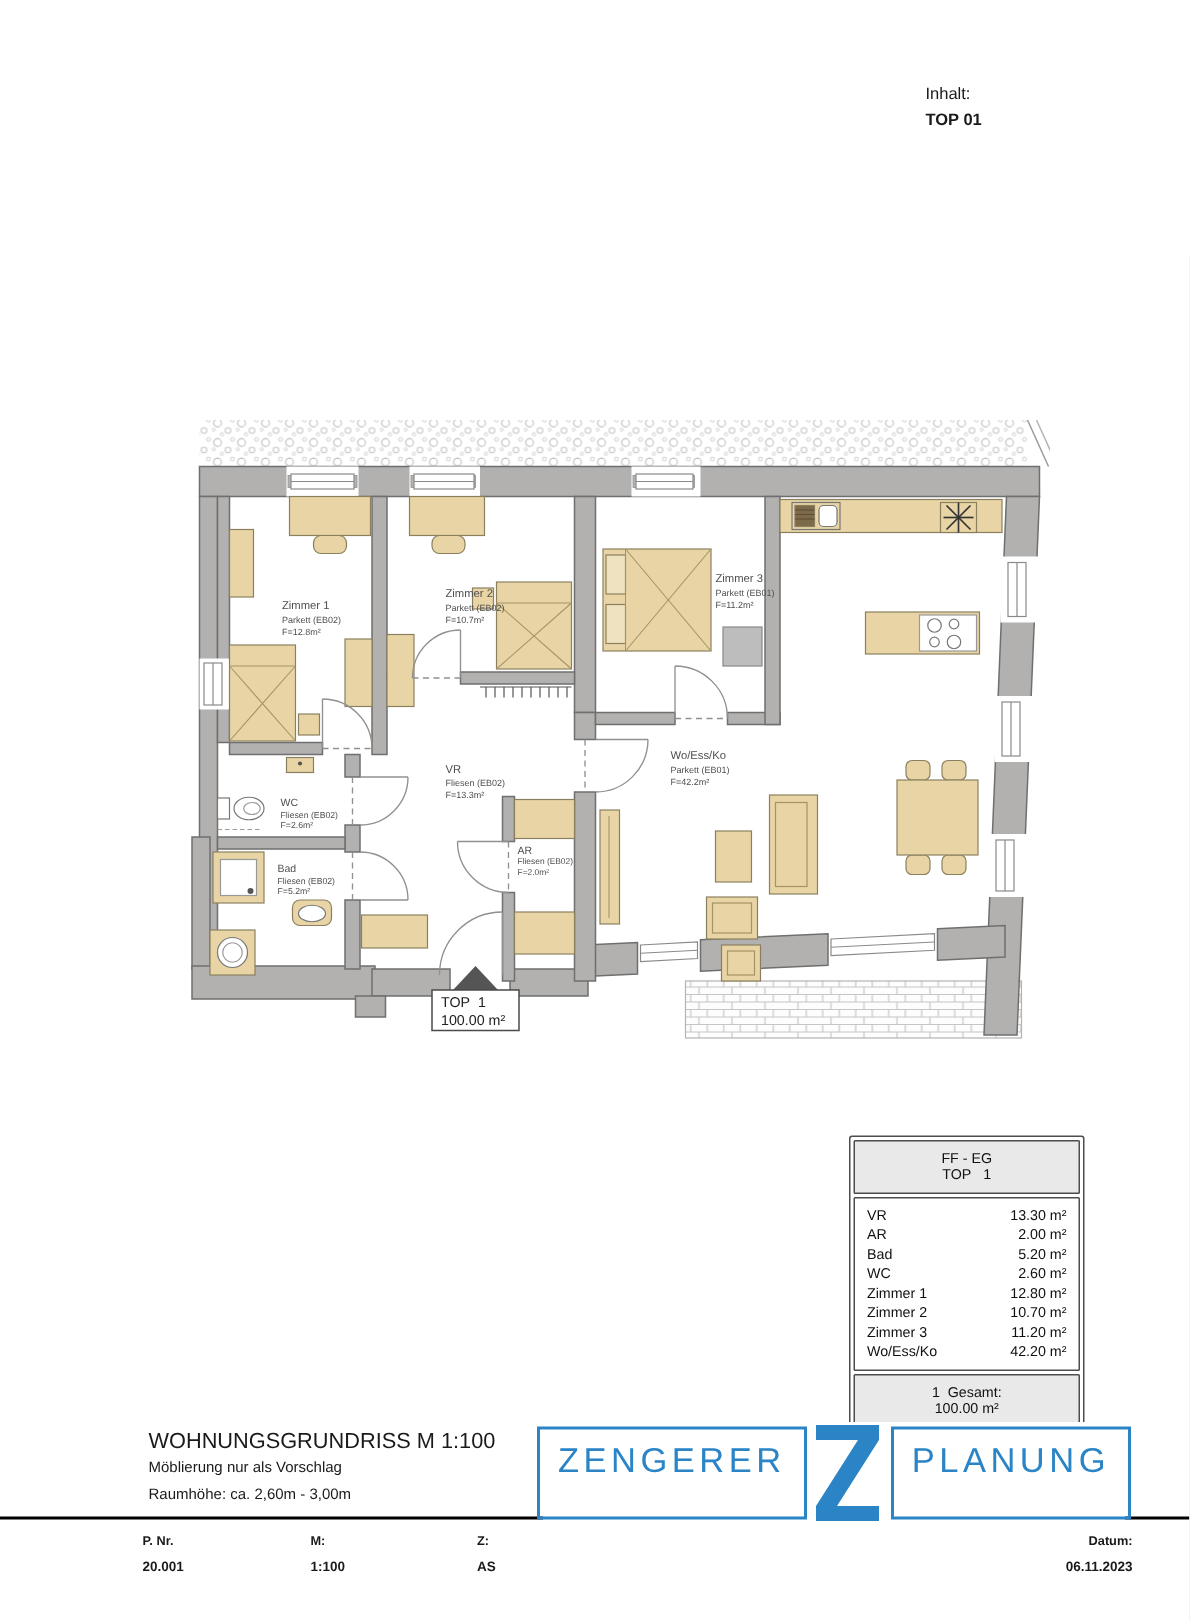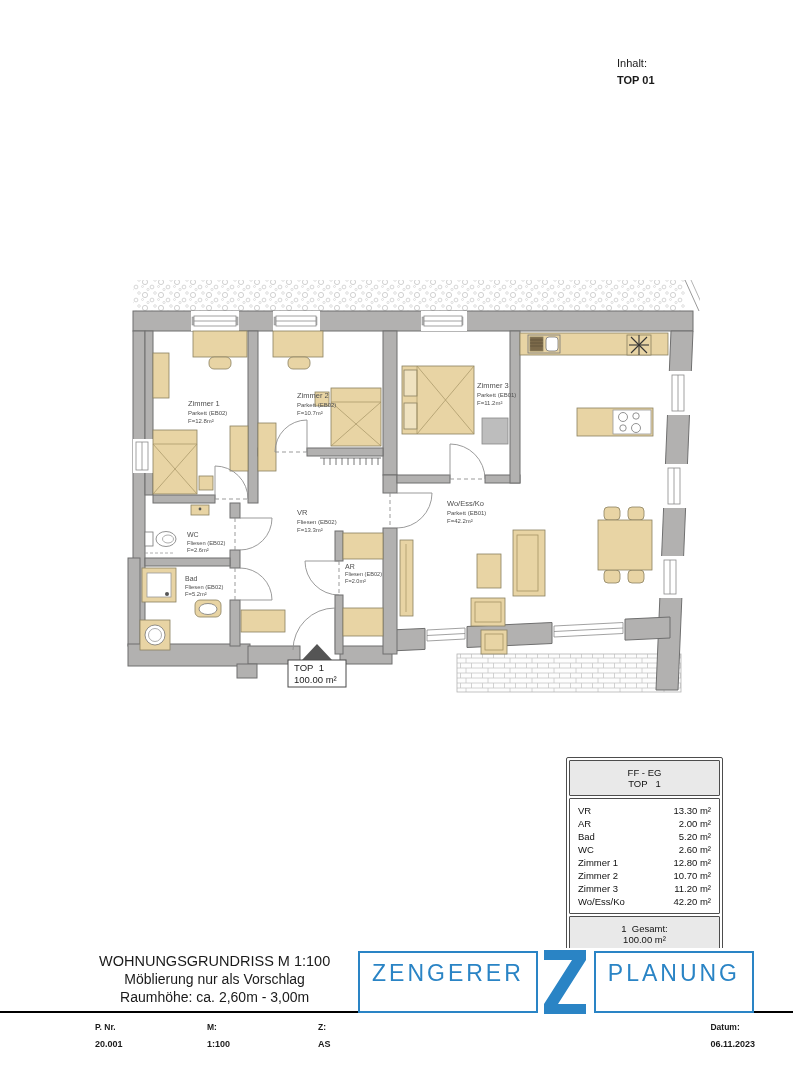--- a/index.html
+++ b/index.html
@@ -17,31 +17,31 @@
   .sect:last-child{margin-bottom:0;}
   .sect.hdr,.sect.total{background:#e9e9e9;}
   .sect.hdr,.sect.total,.sect.ke{display:flex;justify-content:space-between;align-items:center;
         padding:6px 8px;flex-direction:column;}
   .sect.body{padding:5px 8px;}
   .trow{display:flex;justify-content:space-between;line-height:13px;}
   .pre{white-space:pre;}
   
   .foot-info{position:absolute;left:72px;top:952px;line-height:18px;margin-left:27px;}
   .foot-info .l1{font-size:14.5px;}
-  .foot-info .l2{font-size:14px;text-align:center;}
+  .foot-info .l2{font-size:10px;}
   .divider{position:absolute;left:0;top:1011px;width:793px;border-top:2px solid #000;z-index:1;}
   .logo{position:absolute;left:362px;top:948px;width:388px;height:68px;background:#fff;z-index:2;
         display:flex;align-items:center;justify-content:center;}
   .logo-box{border:2px solid #2a84c5;color:#2a84c5;font-size:23px;letter-spacing:3px;
         padding:7px 12px 24px 12px;font-weight:400;white-space:nowrap;text-align:right;}
   .logo-z{width:46px;height:64px;margin:0 5px;flex:none;}
   .ffield{position:absolute;font-size:8.5px;line-height:17px;z-index:2;}
   .ffield .lab{font-weight:700;}
   .ffield .val{font-weight:bold;font-size:9px;}
-  .f-datum{}
+  .f-datum{text-align:right;}
 </style>
 </head>
 <body>
 
 <div class="page">
 
 
   <div class="inhalt">
     <div>Inhalt:</div>
     <div class="val">TOP 01</div>

